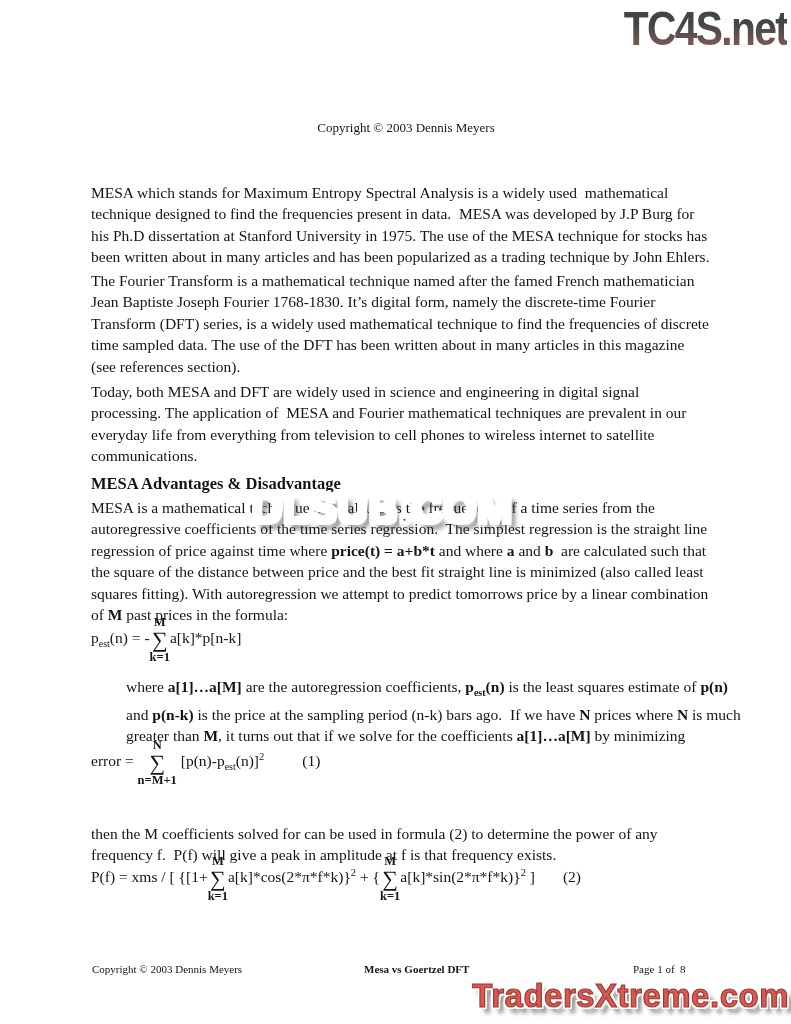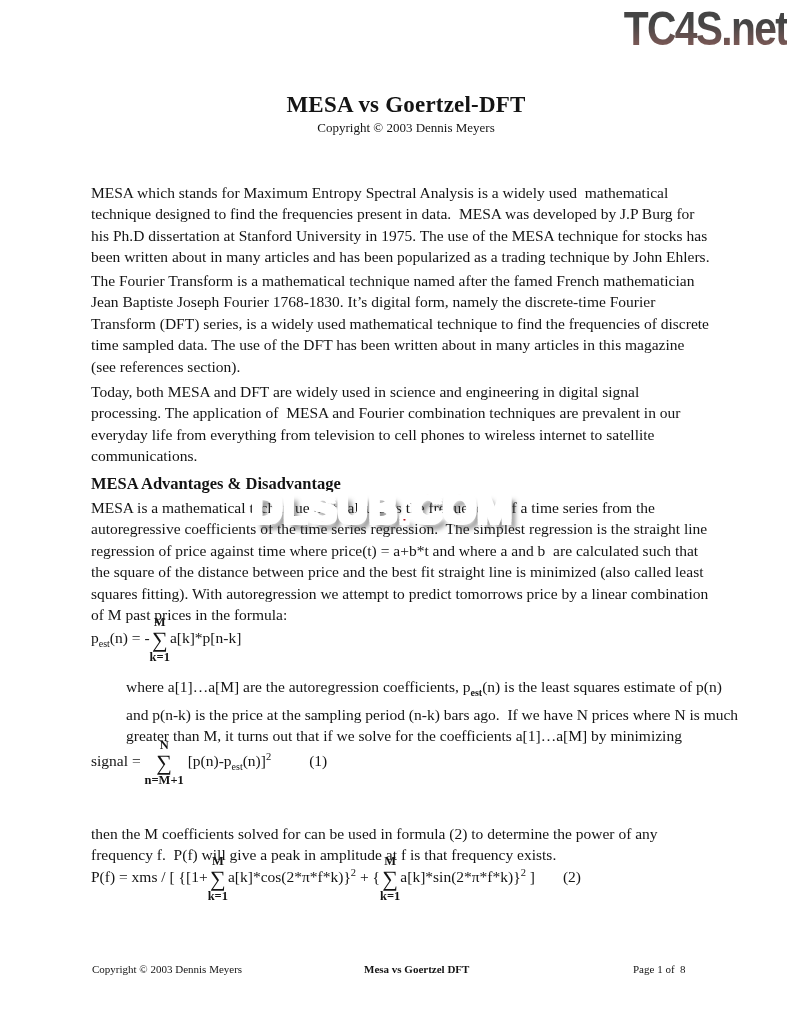--- a/index.html
+++ b/index.html
@@ -53,21 +53,21 @@
   }
   
   .para{
     position:absolute;left:91px;width:622px;
     font-size:15.5px;line-height:21.4px;white-space:pre-wrap;
   }
   .p1{top:162px;margin-top:20px;} .p2{top:270px;} .p3{top:381px;} .p4{top:497px;} .p5{top:676px;margin-left:35px;} .p6{top:795px;margin-top:28px;}
   .heading{
     position:absolute;left:91px;top:474px;font-size:16.5px;font-weight:bold;
   }
-  b{font-weight:normal;}
+  b{font-weight:bold;}
   sub.b{font-weight:bold;font-size:10px;}
   sub{font-size:10px;}
   sup{font-size:10.5px;}
   
   .formula{
     position:absolute;left:91px;font-size:15.5px;white-space:pre;
   }
   .f1{top:615px;} .f2{top:738px;} .f3{top:854px;}
   .sstack{display:inline-block;vertical-align:middle;text-align:center;line-height:1;}
   .sstack .lim{display:block;font-size:12.5px;font-weight:bold;line-height:14px;}
@@ -78,41 +78,41 @@
   .footer-center{position:absolute;left:364px;top:963px;font-size:11px;font-weight:bold;}
   .footer-right{position:absolute;left:633px;top:963px;font-size:11px;font-weight:normal;white-space:pre;}
 </style>
 </head>
 <body>
 
 <div class="page">
 
   <div class="wm-tc4s">TC4S.net</div>
 
-  <div class="title">MESA vs Goertzel-DFT</div>
   <div class="subtitle">Copyright © 2003 Dennis Meyers</div>
 
   <p class="para p1">MESA which stands for Maximum Entropy Spectral Analysis is a widely used  mathematical technique designed to find the frequencies present in data.  MESA was developed by J.P Burg for his Ph.D dissertation at Stanford University in 1975. The use of the MESA technique for stocks has been written about in many articles and has been popularized as a trading technique by John Ehlers.</p>
   <p class="para p2">The Fourier Transform is a mathematical technique named after the famed French mathematician Jean Baptiste Joseph Fourier 1768-1830. It’s digital form, namely the discrete-time Fourier Transform (DFT) series, is a widely used mathematical technique to find the frequencies of discrete time sampled data. The use of the DFT has been written about in many articles in this magazine (see references section).</p>
-  <p class="para p3">Today, both MESA and DFT are widely used in science and engineering in digital signal processing. The application of  MESA and Fourier combination techniques are prevalent in our everyday life from everything from television to cell phones to wireless internet to satellite communications.</p>
+  <p class="para p3">Today, both MESA and DFT are widely used in science and engineering in digital signal processing. The application of  MESA and Fourier mathematical techniques are prevalent in our everyday life from everything from television to cell phones to wireless internet to satellite communications.</p>
 
   <h2 class="heading">MESA Advantages &amp; Disadvantage</h2>
 
   <p class="para p4"><span>MESA is a mathematical technique that calculates the frequencies of a time series from the autoregressive coefficients of the time series regression.  The simplest regression is the straight line regression of price against time where </span><b>price(t) = a+b*t</b><span> and where </span><b>a</b><span> and </span><b>b</b><span>  are calculated such that the square of the distance between price and the best fit straight line is minimized (also called least squares fitting). With autoregression we attempt to predict tomorrows price by a linear combination of </span><b>M</b><span> past prices in the formula:</span></p>
 
   <div class="formula f1"><span>p</span><sub>est</sub><span>(n) = -</span><span class="sstack"><span class="lim">M</span><span class="sig">∑</span><span class="lim">k=1</span></span><span>a[k]*p[n-k]</span></div>
 
   <p class="para p5"><span>where </span><b>a[1]…a[M]</b><span> are the autoregression coefficients, </span><b>p</b><sub class="b">est</sub><b>(n)</b><span> is the least squares estimate of </span><b>p(n)</b><span> and </span><b>p(n-k)</b><span> is the price at the sampling period (n-k) bars ago.  If we have </span><b>N</b><span> prices where </span><b>N</b><span> is much greater than </span><b>M</b><span>, it turns out that if we solve for the coefficients </span><b>a[1]…a[M]</b><span> by minimizing</span></p>
 
-  <div class="formula f2"><span>signal = </span><span class="sstack"><span class="lim">N</span><span class="sig">∑</span><span class="lim">n=M+1</span></span><span> [p(n)-p</span><sub>est</sub><span>(n)]</span><sup>2</sup><span class="ftag1">(1)</span></div>
+  <div class="formula f2"><span>error = </span><span class="sstack"><span class="lim">N</span><span class="sig">∑</span><span class="lim">n=M+1</span></span><span> [p(n)-p</span><sub>est</sub><span>(n)]</span><sup>2</sup><span class="ftag1">(1)</span></div>
 
   <p class="para p6">then the M coefficients solved for can be used in formula (2) to determine the power of any frequency f.  P(f) will give a peak in amplitude at f is that frequency exists.</p>
 
   <div class="formula f3"><span>P(f) = xms / [ {[1+</span><span class="sstack"><span class="lim">M</span><span class="sig">∑</span><span class="lim">k=1</span></span><span>a[k]*cos(2*π*f*k)}</span><sup>2</sup><span> + {</span><span class="sstack"><span class="lim">M</span><span class="sig">∑</span><span class="lim">k=1</span></span><span>a[k]*sin(2*π*f*k)}</span><sup>2</sup><span> ]</span><span class="ftag2">(2)</span></div>
 
   <div class="wm-dlsub">DLSUB.COM</div>
 
   <div class="footer-left">Copyright © 2003 Dennis Meyers</div>
   <div class="footer-center">Mesa vs Goertzel DFT</div>
   <div class="footer-right">Page 1 of  8</div>
 
+  <div class="wm-traders">TradersXtreme.com</div>
 
 </div>
 
 </body></html>

